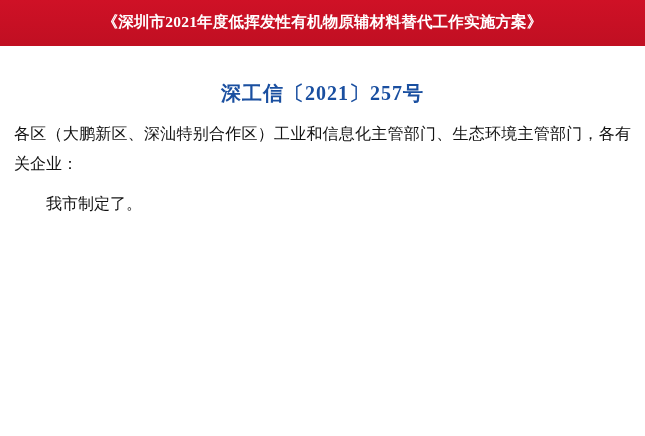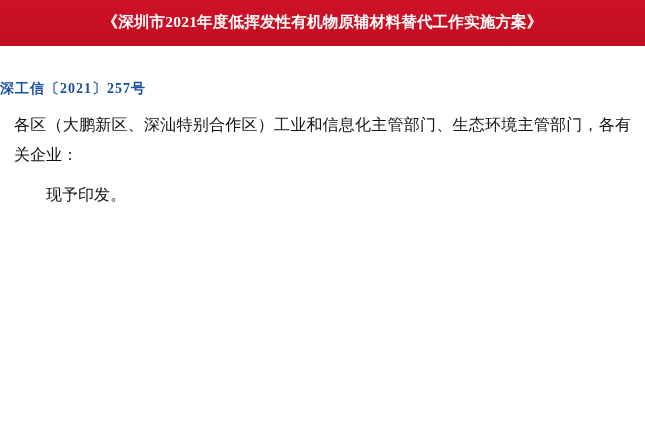--- a/index.html
+++ b/index.html
@@ -30,23 +30,23 @@
   }
   .banner-title {
     color: #ffffff;
     font-size: 15.5px;
     font-weight: bold;
     line-height: 1.35;
     letter-spacing: 0.2px;
     font-family: "Liberation Serif", "DejaVu Serif", serif;
   }
   .docnum {
-    text-align: left;
+    text-align: center;
     color: #1a4fa0;
-    font-size: 14px;
+    font-size: 20px;
     font-weight: bold;
     letter-spacing: 1px;
     margin-top: 34px;
     margin-bottom: 10px;
     font-family: "Liberation Serif", "DejaVu Serif", serif;
   }
   .body-wrap {
     padding: 0 14px 0 14px;
     box-sizing: border-box;
   }
@@ -79,16 +79,16 @@
   <div class="banner">
     <div class="banner-title">《深圳市2021年度低挥发性有机物原辅材料替代工作实施方案》</div>
   </div>
 
   <div class="docnum">深工信〔2021〕257号</div>
 
   <div class="body-wrap">
     <p class="para addressee">各区（大鹏新区、深汕特别合作区）工业和信息化主管部门、生态环境主管部门，各有关企业：</p>
 
 
-    <p class="para closing">现予印发。</p>
+    <p class="para closing">我市制定了。</p>
   </div>
 
 </div>
 
 </body></html>

